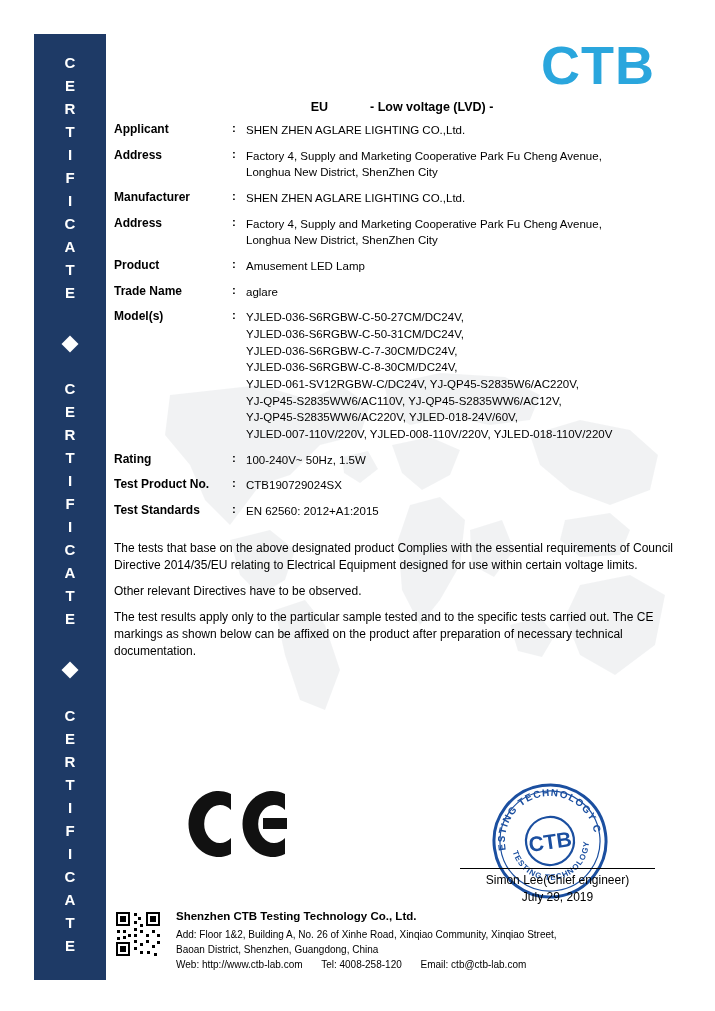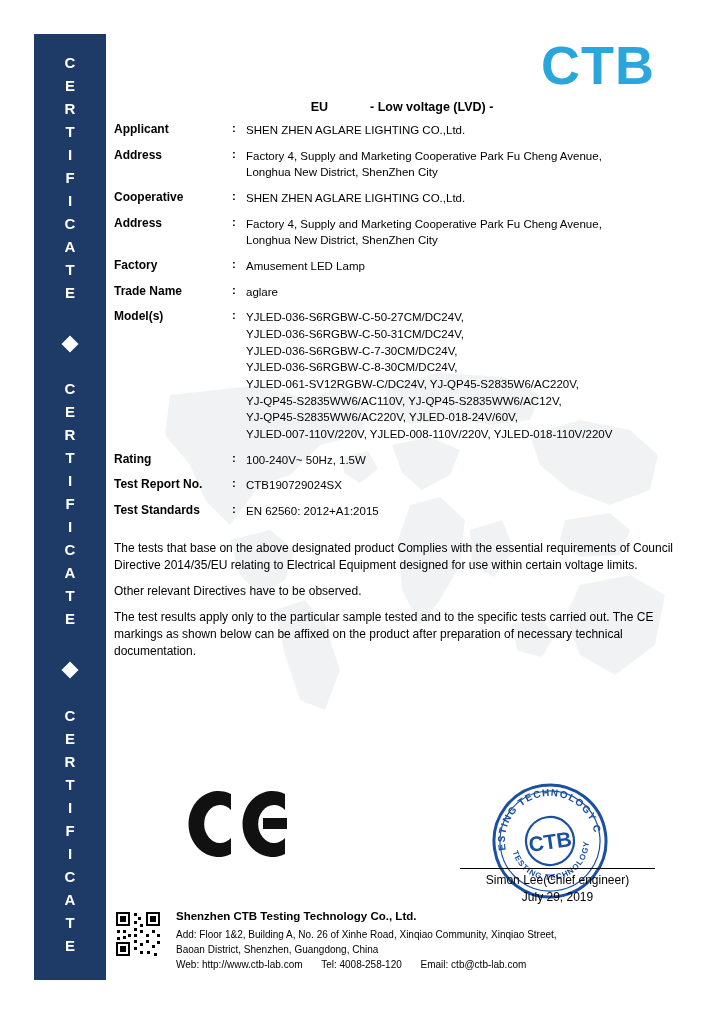--- a/index.html
+++ b/index.html
@@ -251,36 +251,36 @@
         </tr>
         <tr>
           <td class="lbl">Address</td>
           <td class="colon">:</td>
           <td class="val">
             <div>Factory 4, Supply and Marketing Cooperative Park Fu Cheng Avenue,</div>
             <div>Longhua New District, ShenZhen City</div>
           </td>
         </tr>
         <tr>
-          <td class="lbl">Cooperative</td>
+          <td class="lbl">Manufacturer</td>
           <td class="colon">:</td>
           <td class="val">
             <div>SHEN ZHEN AGLARE LIGHTING CO.,Ltd.</div>
           </td>
         </tr>
         <tr>
           <td class="lbl">Address</td>
           <td class="colon">:</td>
           <td class="val">
             <div>Factory 4, Supply and Marketing Cooperative Park Fu Cheng Avenue,</div>
             <div>Longhua New District, ShenZhen City</div>
           </td>
         </tr>
         <tr>
-          <td class="lbl">Factory</td>
+          <td class="lbl">Product</td>
           <td class="colon">:</td>
           <td class="val">
             <div>Amusement LED Lamp</div>
           </td>
         </tr>
         <tr>
           <td class="lbl">Trade Name</td>
           <td class="colon">:</td>
           <td class="val">
             <div>aglare</div>
@@ -301,21 +301,21 @@
           </td>
         </tr>
         <tr>
           <td class="lbl">Rating</td>
           <td class="colon">:</td>
           <td class="val">
             <div>100-240V~ 50Hz, 1.5W</div>
           </td>
         </tr>
         <tr>
-          <td class="lbl">Test Report No.</td>
+          <td class="lbl">Test Product No.</td>
           <td class="colon">:</td>
           <td class="val">
             <div>CTB190729024SX</div>
           </td>
         </tr>
         <tr>
           <td class="lbl">Test Standards</td>
           <td class="colon">:</td>
           <td class="val">
             <div>EN 62560: 2012+A1:2015</div>

